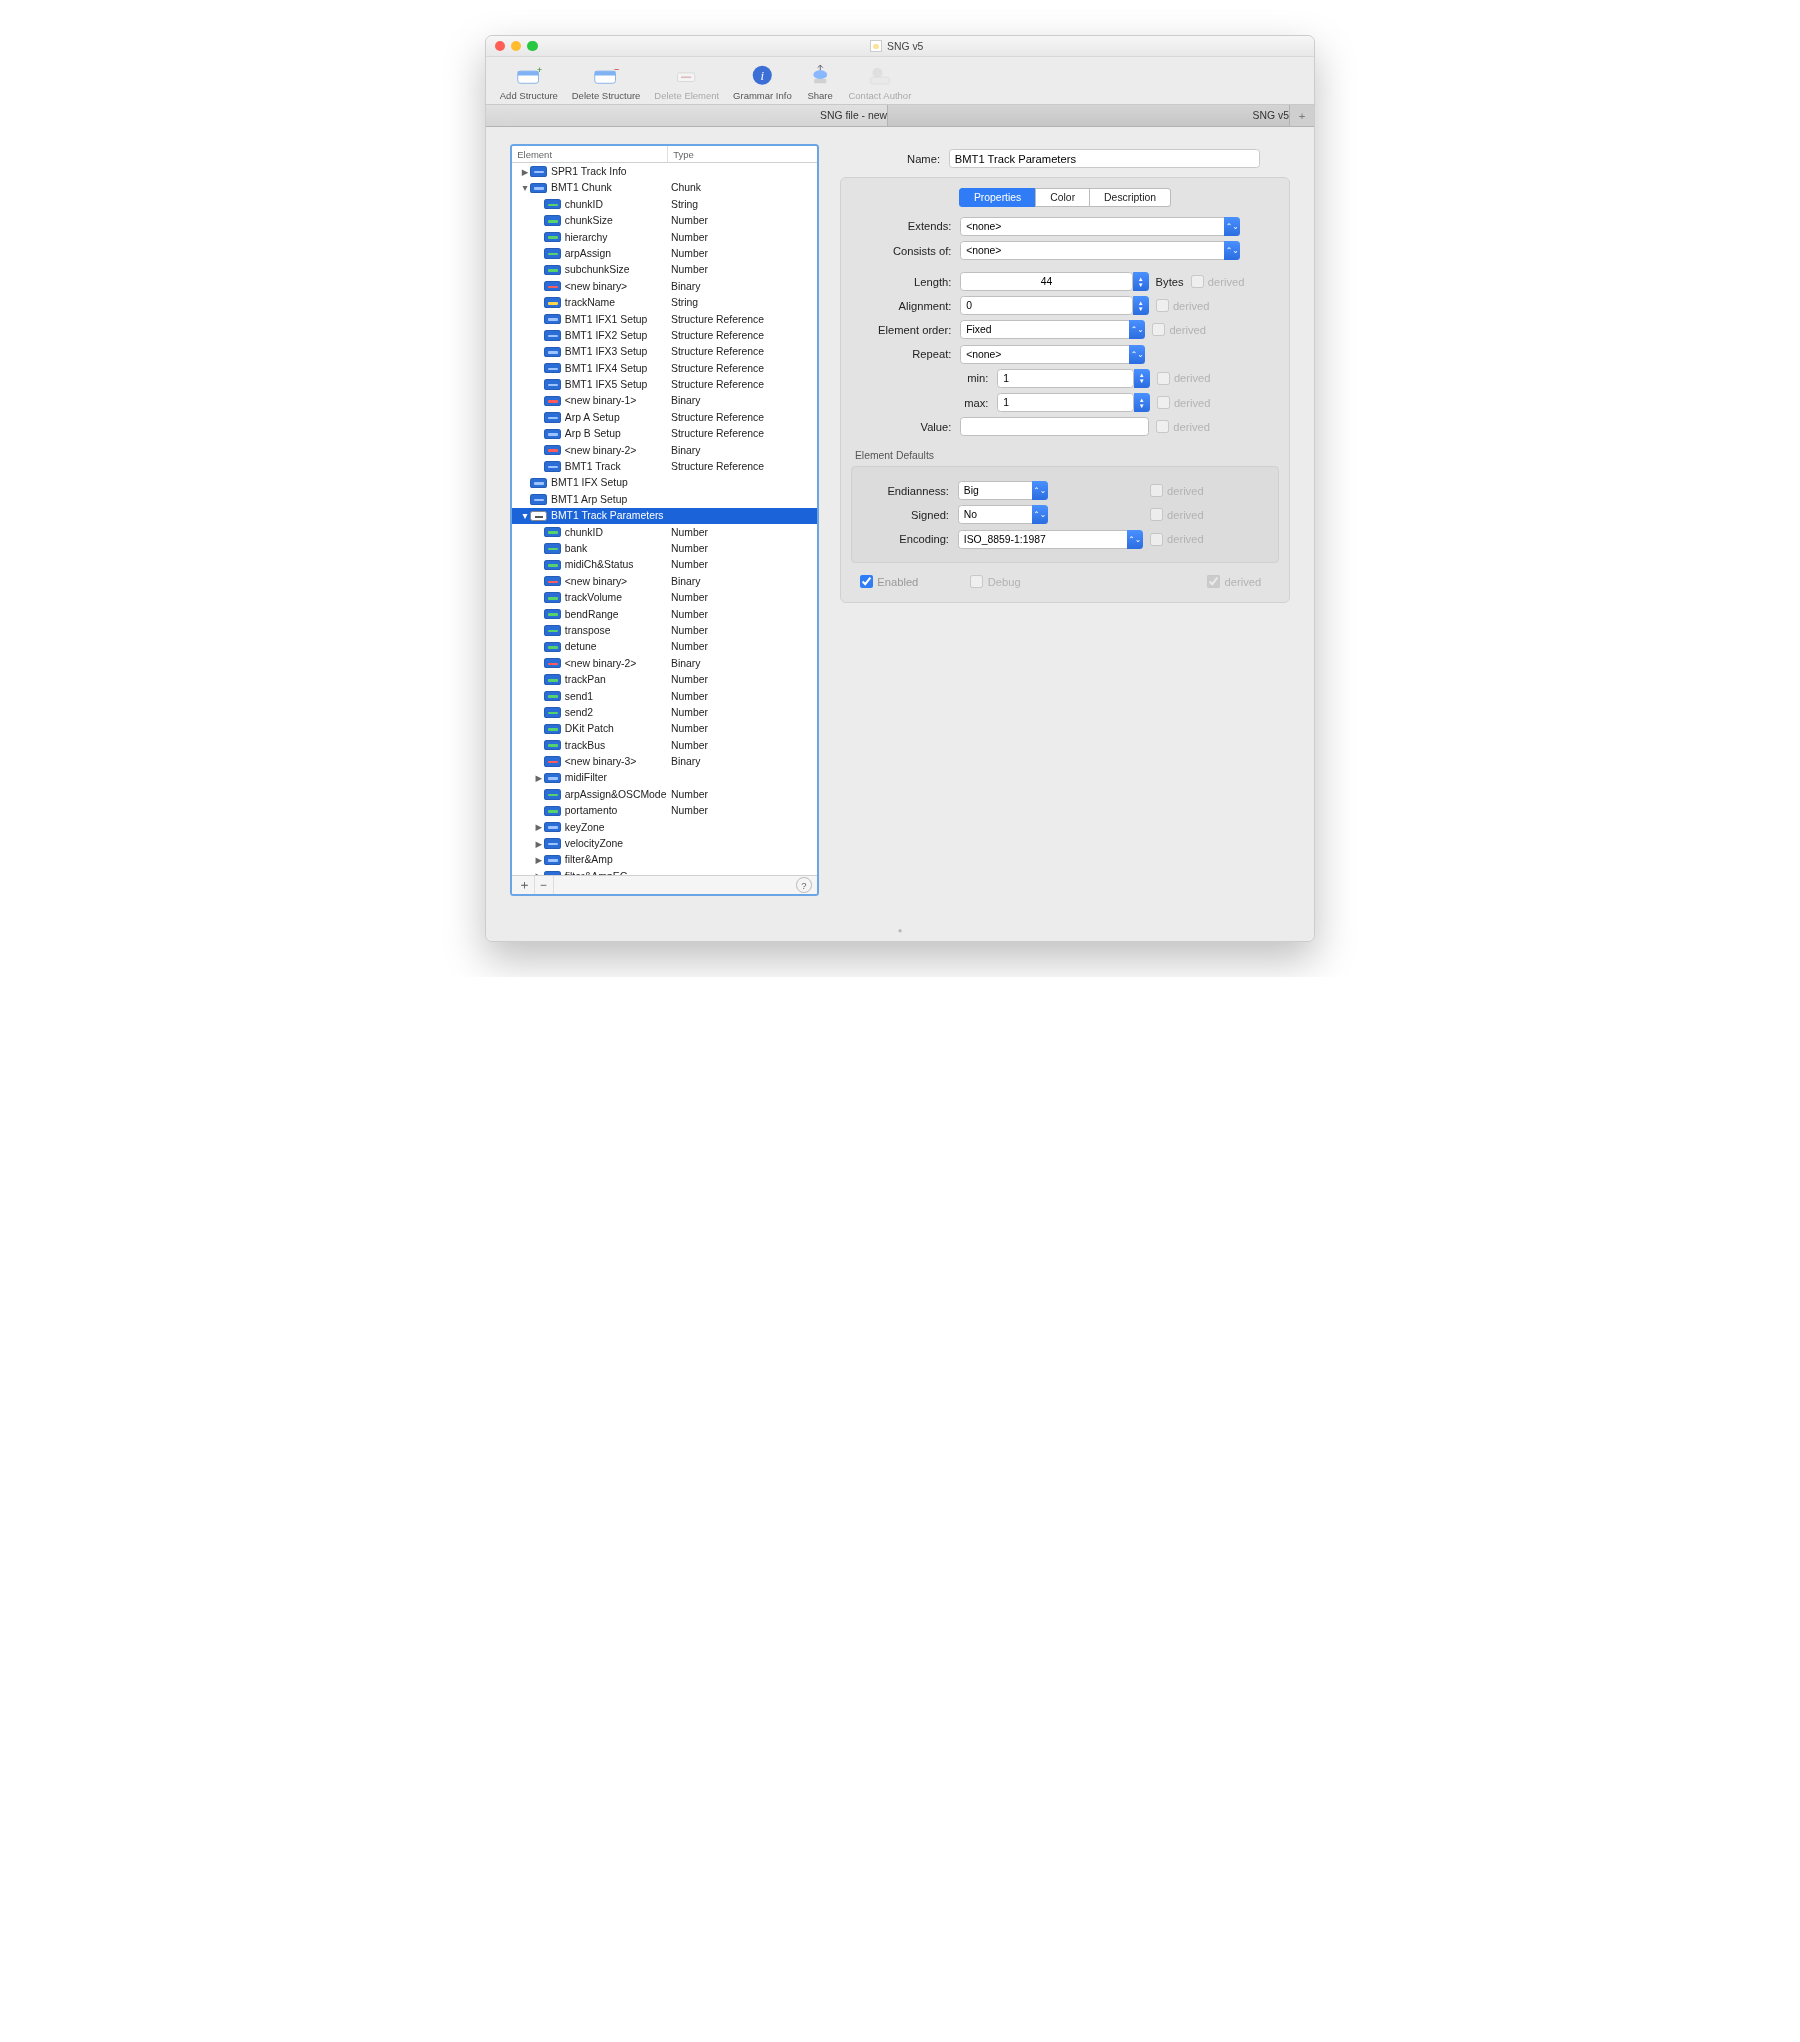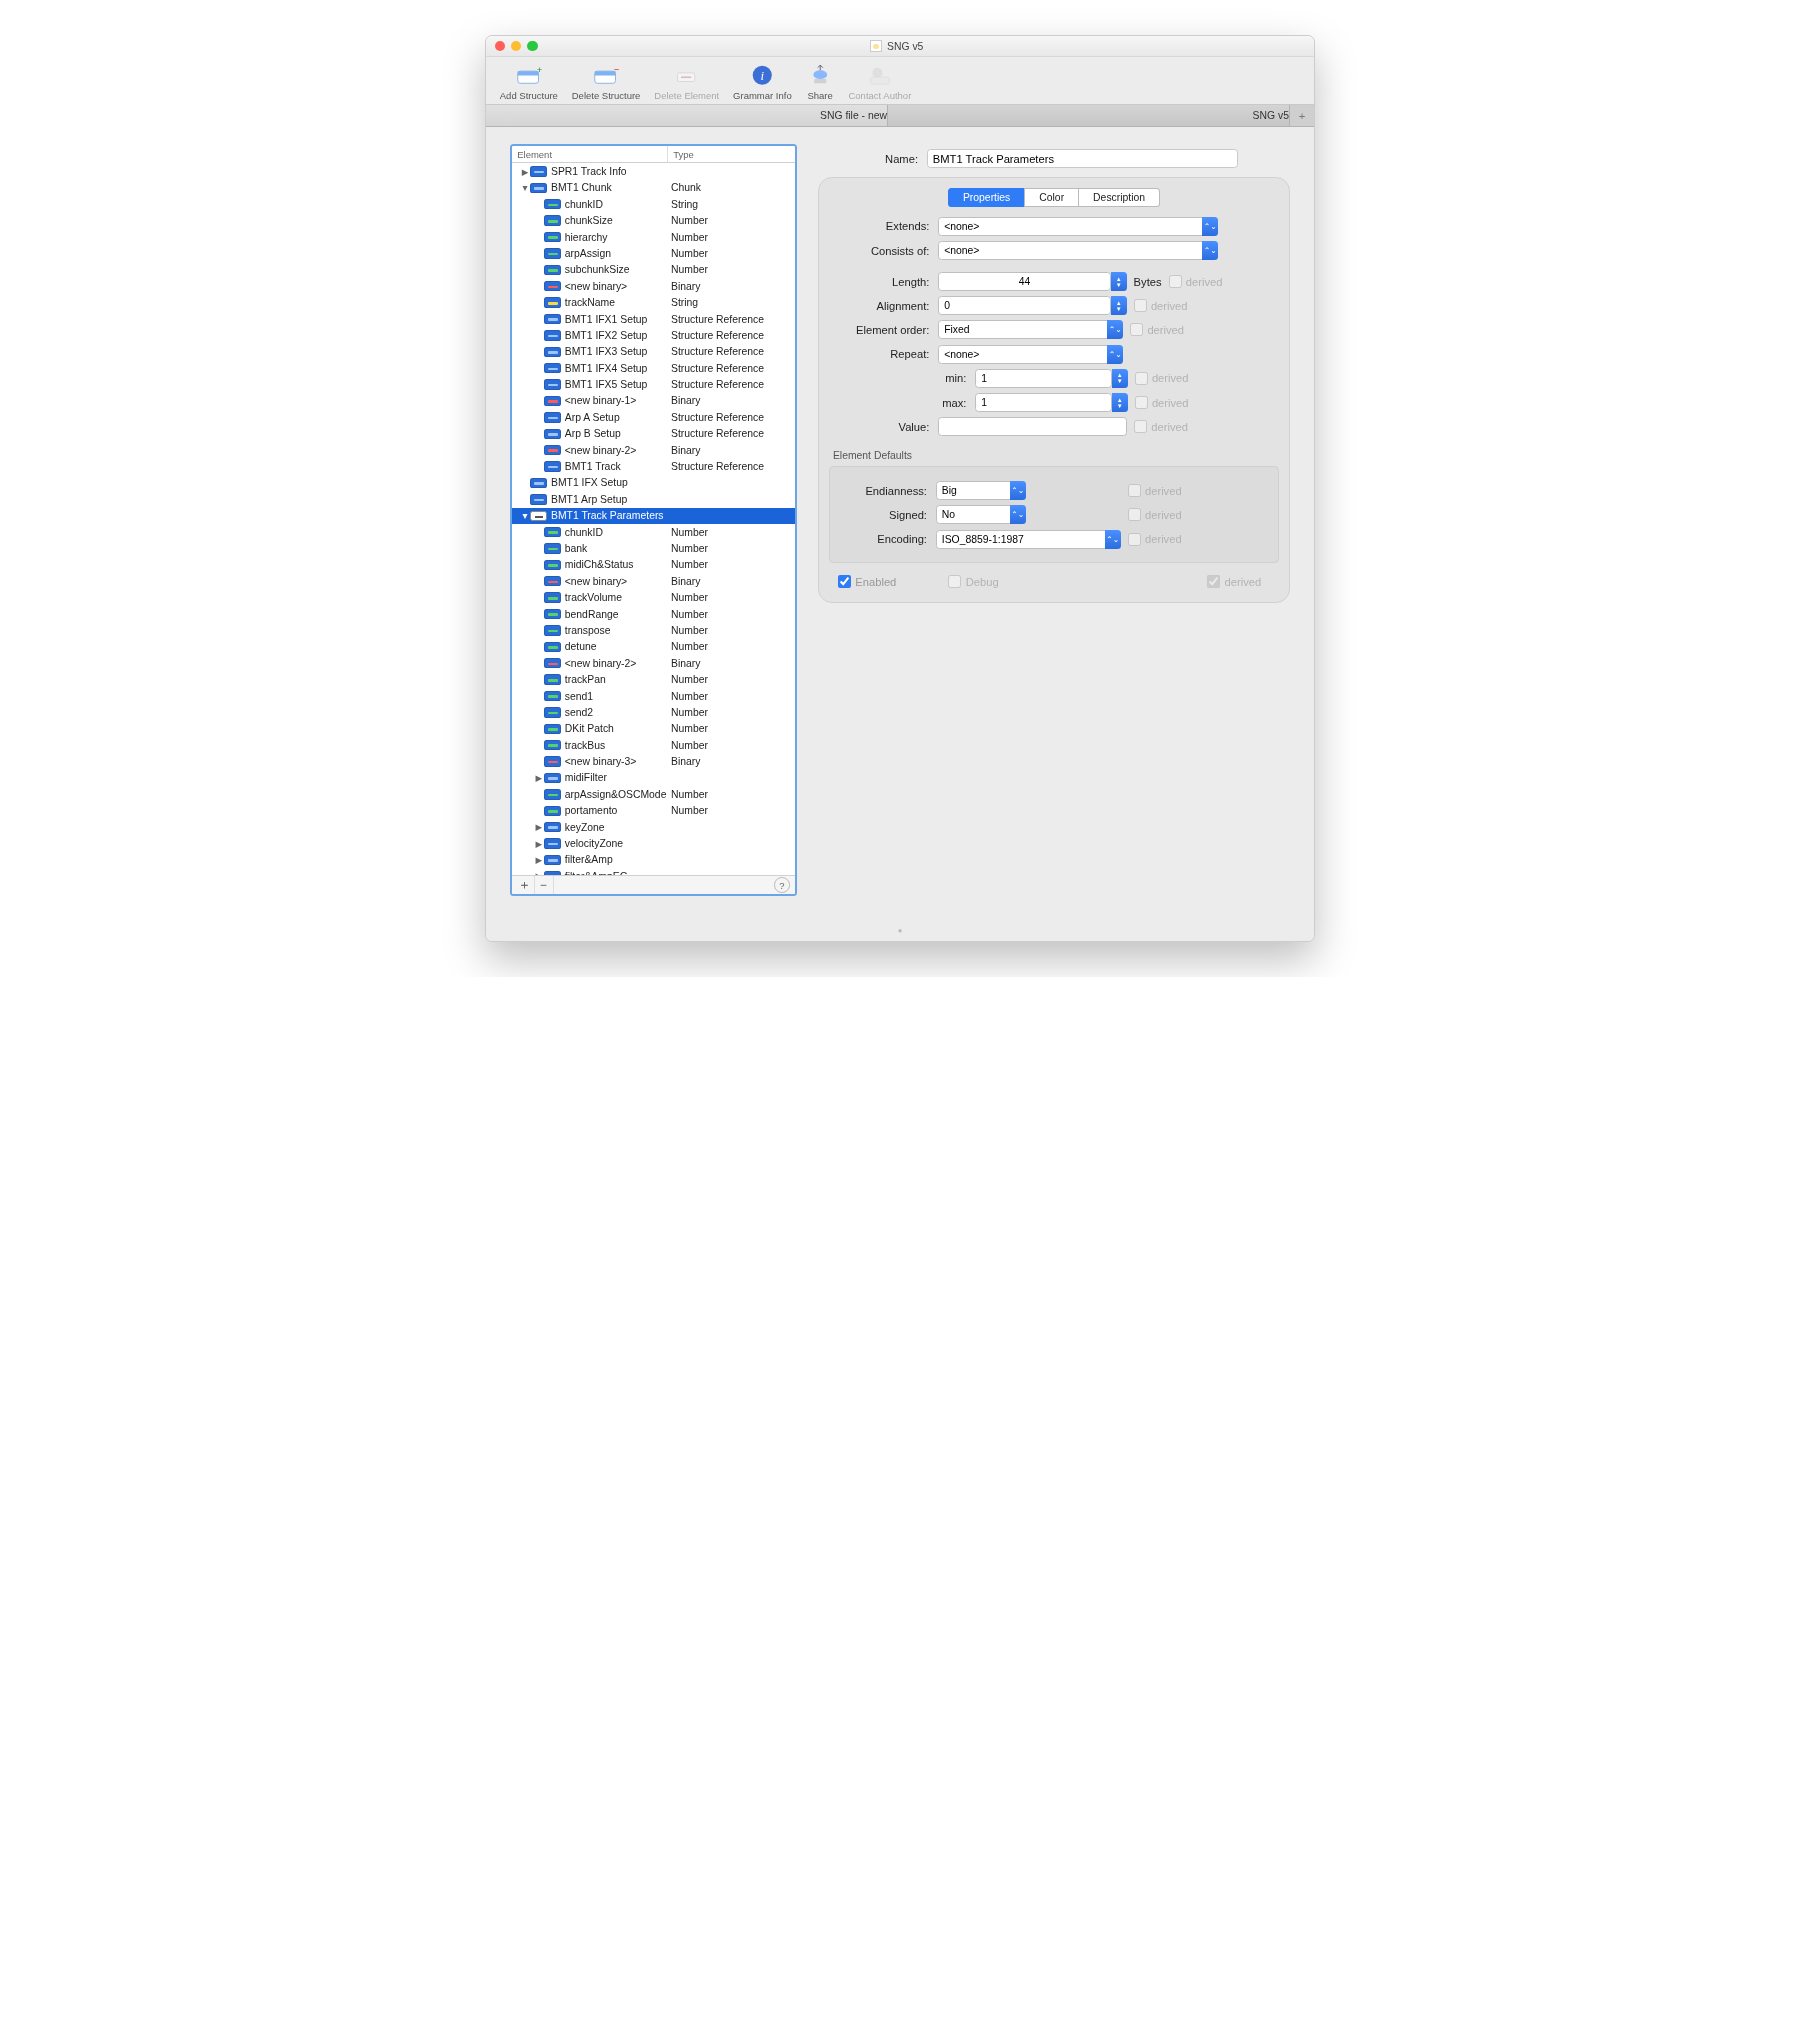--- a/index.html
+++ b/index.html
@@ -55,21 +55,21 @@
     background:linear-gradient(#d4d4d4,#c6c6c6); border-right:0.9px solid #b3b3b3;
     color:#333;
   }
   .tabbar .tab.active{ background:linear-gradient(#e0e0e0,#d5d5d5);}
   .tabbar .plus{ width:24px; text-align:center; padding:4.3px 0; color:#777;}
   .body{
     display:flex; gap:21px; padding:17.3px 24px 24px; background:#ececec;
   }
   .left-wrap{ position:relative;}
   .tree-panel{
-    width:287px; height:752px;
+    width:309px; height:752px;
     border:2.6px solid #6ca5e6; border-radius:3.5px; background:#fff;
     display:flex; flex-direction:column; overflow:hidden;
   }
   .tree-head{ display:flex; border-bottom:0.9px solid #d0d0d0; font-size:9.5px;
     color:#666; background:#fff;}
   .tree-head .col1{ width:156px; padding:2.6px 5.2px; border-right:0.9px solid #e0e0e0;}
   .tree-head .col2{ flex:1; padding:2.6px 5.2px;}
   .tree-body{ flex:1; overflow:auto;}
   .tree-row{
     display:flex; align-items:center; height:16.4px; padding-left:3.5px;
@@ -102,21 +102,21 @@
     font-size:13px;color:#555;border-right:0.9px solid #ddd;cursor:pointer;}
   .tree-foot .spacer{flex:1;}
   .tree-foot .help{ width:15.6px;height:15.6px;border:0.9px solid #bbb;border-radius:50%;
     display:flex;align-items:center;justify-content:center;font-size:9.5px;color:#666;margin-right:1.7px;}
   .right-panel{ flex:1; display:flex; flex-direction:column;}
   .name-row{ display:flex; align-items:center; gap:8.6px; margin:5.2px 0 8.6px;}
   .name-row label{ width:100px; text-align:right; font-size:11.2px;}
   .name-row input{ flex:1; max-width:311px; height:19px; border:0.9px solid #c9c9c9; border-radius:3.5px;
     padding:0 5.2px; font-size:11.2px; background:#fff;}
   .details-box{
-    background:#e3e3e3; border:0.9px solid #d1d1d1; border-radius:14px;
+    background:#e3e3e3; border:0.9px solid #d1d1d1; border-radius:6px;
     padding:10.4px 10.4px 14px;
   }
   .seg{ display:flex; justify-content:center; margin-bottom:10.4px;}
   .seg .sbtn{
     padding:2.6px 14px; background:#fff; border:0.9px solid #bbb; font-size:10.4px;
     cursor:pointer;
   }
   .seg .sbtn:first-child{border-radius:3.5px 0 0 3.5px; border-right:none;}
   .seg .sbtn:last-child{border-radius:0 3.5px 3.5px 0; border-left:none;}
   .seg .sbtn.active{ background:#2f7cf6; color:#fff; border-color:#2f7cf6;}

